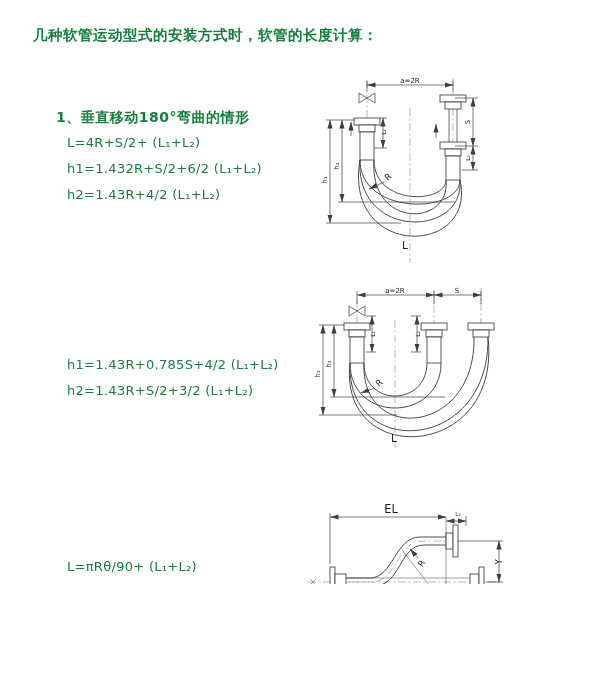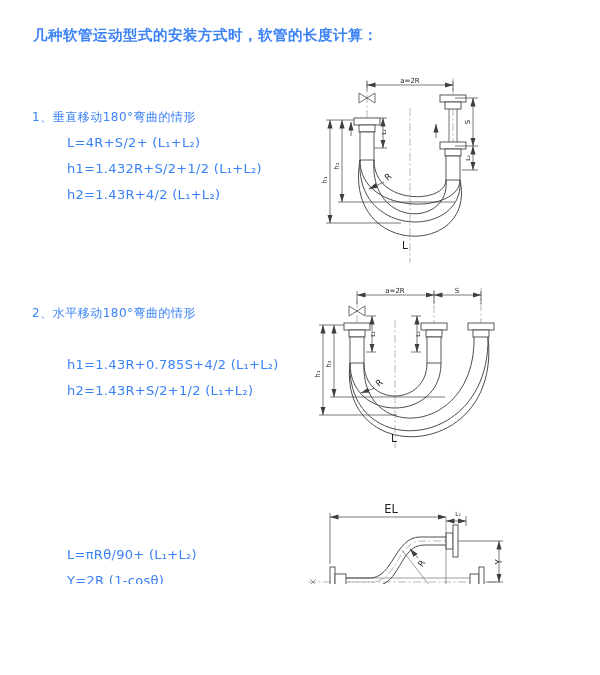--- a/index.html
+++ b/index.html
@@ -1,48 +1,46 @@
 <!DOCTYPE html>
 <html><head>
 <meta charset="utf-8">
 <style>
   html,body{margin:0;padding:0;background:#fff;}
   .page{position:relative;width:600px;height:584px;background:#ffffff;overflow:hidden;
-        font-family:"DejaVu Sans","Liberation Sans",sans-serif;color:#3b82f6;}
+        font-family:"DejaVu Sans","Liberation Sans",sans-serif;color:#15803d;}
   .title{position:absolute;left:33px;top:26px;font-size:14.5px;font-weight:bold;letter-spacing:.5px;}
-  .h{position:absolute;left:32px;font-size:12px;font-weight:normal;letter-spacing:.5px;}
+  .h{position:absolute;left:56px;font-size:14px;font-weight:bold;letter-spacing:.5px;}
   .f{position:absolute;left:67px;font-size:13px;font-weight:400;letter-spacing:.3px;}
   svg{position:absolute;}
   svg text{fill:#1c1c1c;font-family:"DejaVu Sans","Liberation Sans",sans-serif;}
   .t6{font-size:5.8px;} .t7{font-size:7px;} .t8{font-size:8.5px;} .t10{font-size:10.5px;} .t11{font-size:11.5px;}
   .dl{stroke:#3f3f3f;stroke-width:.7;fill:none;}
   .thin{stroke:#5a5a5a;stroke-width:.6;fill:none;}
   .cl{stroke:#8a8a8a;stroke-width:.6;fill:none;stroke-dasharray:8 2.5 2 2.5;}
   .hw{stroke:#4c4c4c;stroke-width:1;fill:none;}
   .pw{stroke:#4c4c4c;stroke-width:.8;fill:none;}
   .fr{stroke:#474747;stroke-width:.9;fill:#fff;}
 </style>
 </head>
 <body>
 
 <div class="page">
 
   <div class="title">几种软管运动型式的安装方式时，软管的长度计算：</div>
 
   <div class="h" style="top:109px">1、垂直移动180°弯曲的情形</div>
   <div class="f" style="top:135px">L=4R+S/2+ (L₁+L₂)</div>
-  <div class="f" style="top:161px">h1=1.432R+S/2+1/2 (L₁+L₂)</div>
+  <div class="f" style="top:161px">h1=1.432R+S/2+6/2 (L₁+L₂)</div>
   <div class="f" style="top:187px">h2=1.43R+4/2 (L₁+L₂)</div>
 
-  <div class="h" style="top:305px">2、水平移动180°弯曲的情形</div>
   <div class="f" style="top:357px">h1=1.43R+0.785S+4/2 (L₁+L₂)</div>
-  <div class="f" style="top:383px">h2=1.43R+S/2+1/2 (L₁+L₂)</div>
-
-  <div class="f" style="top:547px">L=πRθ/90+ (L₁+L₂)</div>
-  <div class="f" style="top:573px">Y=2R (1-cosθ)</div>
+  <div class="f" style="top:383px">h2=1.43R+S/2+3/2 (L₁+L₂)</div>
+
+  <div class="f" style="top:559px">L=πRθ/90+ (L₁+L₂)</div>
 
   <svg style="left:305px;top:62px" width="290" height="205" viewBox="0 0 290 205">
     <defs>
       <marker id="ar1" markerWidth="9" markerHeight="6" refX="8.5" refY="3" orient="auto-start-reverse" markerUnits="userSpaceOnUse">
         <path d="M0,0.4 L8.8,3 L0,5.6 Z" fill="#3f3f3f"></path>
       </marker>
       <pattern id="hp1" width="4.5" height="4.5" patternUnits="userSpaceOnUse">
         <path d="M0,4.5 L4.5,0 M0,0 L4.5,4.5" stroke="#8b8b8b" stroke-width=".7"></path>
       </pattern>
     </defs>

